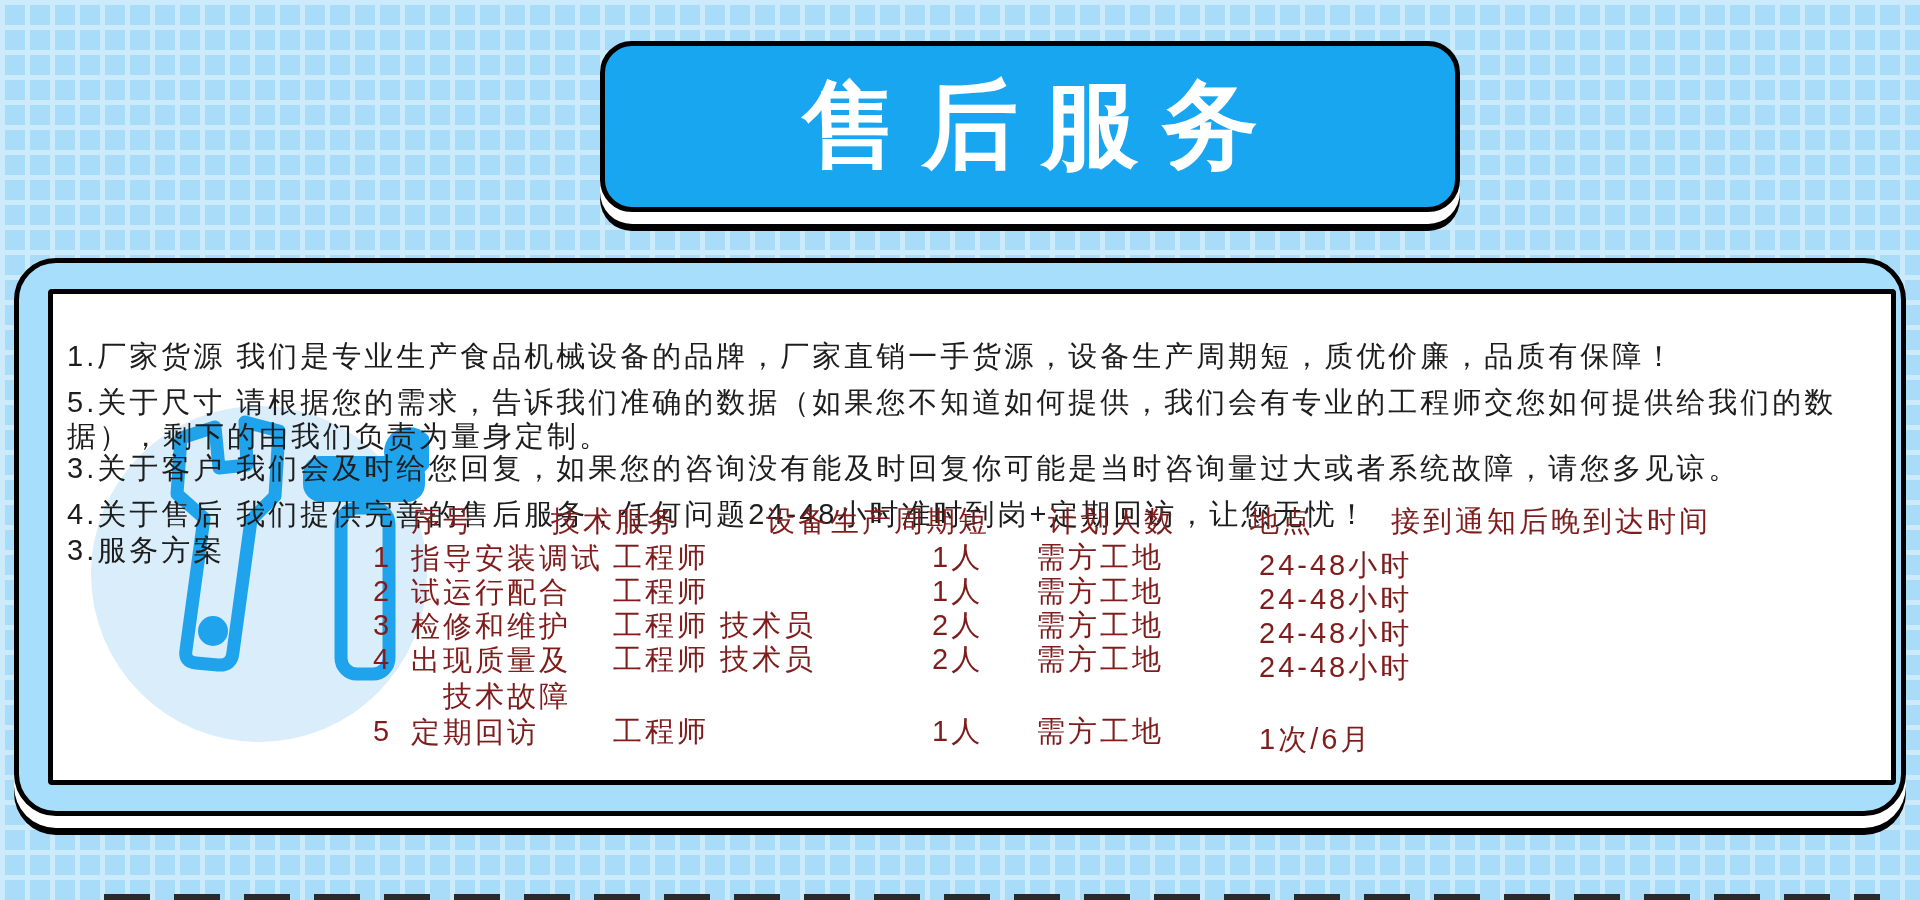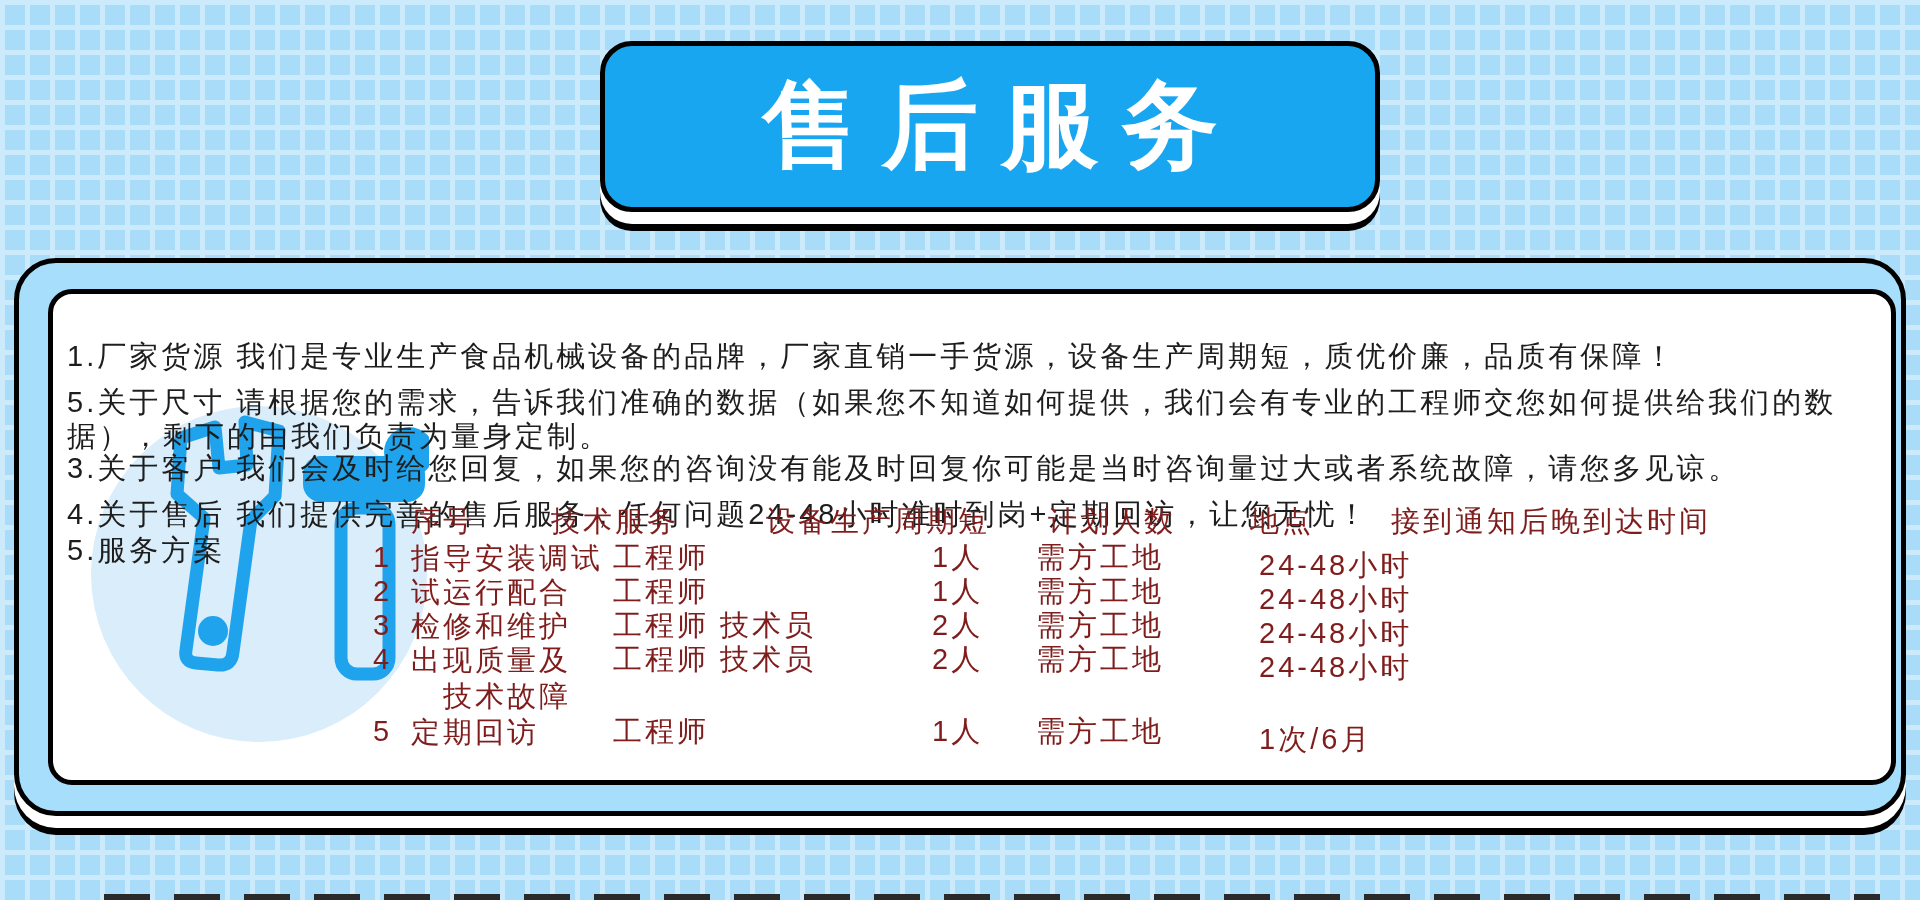--- a/index.html
+++ b/index.html
@@ -8,41 +8,41 @@
     font-family:"Liberation Sans","DejaVu Sans",sans-serif;
     background-color:#a9dcf8;
     background-image:
       linear-gradient(to right,#cbeafc 5px,transparent 5px),
       linear-gradient(to bottom,#cbeafc 5px,transparent 5px);
     background-size:25px 25px;
   }
 
   
   .banner{
-    position:absolute;left:600px;top:41px;width:780px;height:171px;
+    position:absolute;left:600px;top:41px;width:860px;height:171px;
     background:#19a6f0;border:5px solid #000;border-radius:32px;
     box-sizing:border-box;
     box-shadow:0 12px 0 #ffffff,0 19px 0 #000000;
     display:flex;align-items:center;justify-content:center;
   }
   .banner h1{
     margin:0;color:#ffffff;font-size:96px;font-weight:900;
     letter-spacing:24px;text-indent:24px;white-space:nowrap;
   }
 
   
   .outer-card{
     position:absolute;left:14px;top:258px;width:1892px;height:558px;
     background:#a6defb;border:5px solid #000;border-radius:42px;
     box-sizing:border-box;
     box-shadow:0 12px 0 #ffffff,0 19px 0 #000000;
   }
   .inner-card{
     position:absolute;left:29px;top:26px;width:1848px;height:496px;
-    background:#ffffff;border:5px solid #000;border-radius:24px;
+    background:#ffffff;border:5px solid #000;border-radius:4px;
     box-sizing:border-box;overflow:hidden;
   }
 
   
   .watermark{
     position:absolute;left:36px;top:110px;width:340px;height:340px;z-index:0;
   }
 
   
   .txt{
@@ -102,21 +102,21 @@
         <circle cx="320" cy="48" r="25" fill="#1fa3ec"></circle>
         <rect x="214" y="52" width="122" height="46" rx="18" fill="#1fa3ec"></rect>
         <rect x="252" y="104" width="48" height="166" rx="16" fill="none" stroke="#1fa3ec" stroke-width="13"></rect>
       </g>
     </svg>
 
     <p class="txt p1">1.厂家货源 我们是专业生产食品机械设备的品牌，厂家直销一手货源，设备生产周期短，质优价廉，品质有保障！</p>
     <p class="txt p2">5.关于尺寸 请根据您的需求，告诉我们准确的数据（如果您不知道如何提供，我们会有专业的工程师交您如何提供给我们的数据），剩下的由我们负责为量身定制。</p>
     <p class="txt p3">3.关于客户 我们会及时给您回复，如果您的咨询没有能及时回复你可能是当时咨询量过大或者系统故障，请您多见谅。</p>
     <p class="txt p4">4.关于售后 我们提供完善的售后服务，任何问题24-48小时准时到岗+定期回访，让您无忧！</p>
-    <p class="txt p5">5.服务方案</p>
+    <p class="txt p5">3.服务方案</p>
 
     <div class="thead">
       <span class="thead-cell h0">序号</span>
       <span class="thead-cell h1">技术服务</span>
       <span class="thead-cell h2">设备生产周期短</span>
       <span class="thead-cell h3">计划人数</span>
       <span class="thead-cell h4">地点</span>
       <span class="thead-cell h5">接到通知后晚到达时间</span>
     </div>
 

